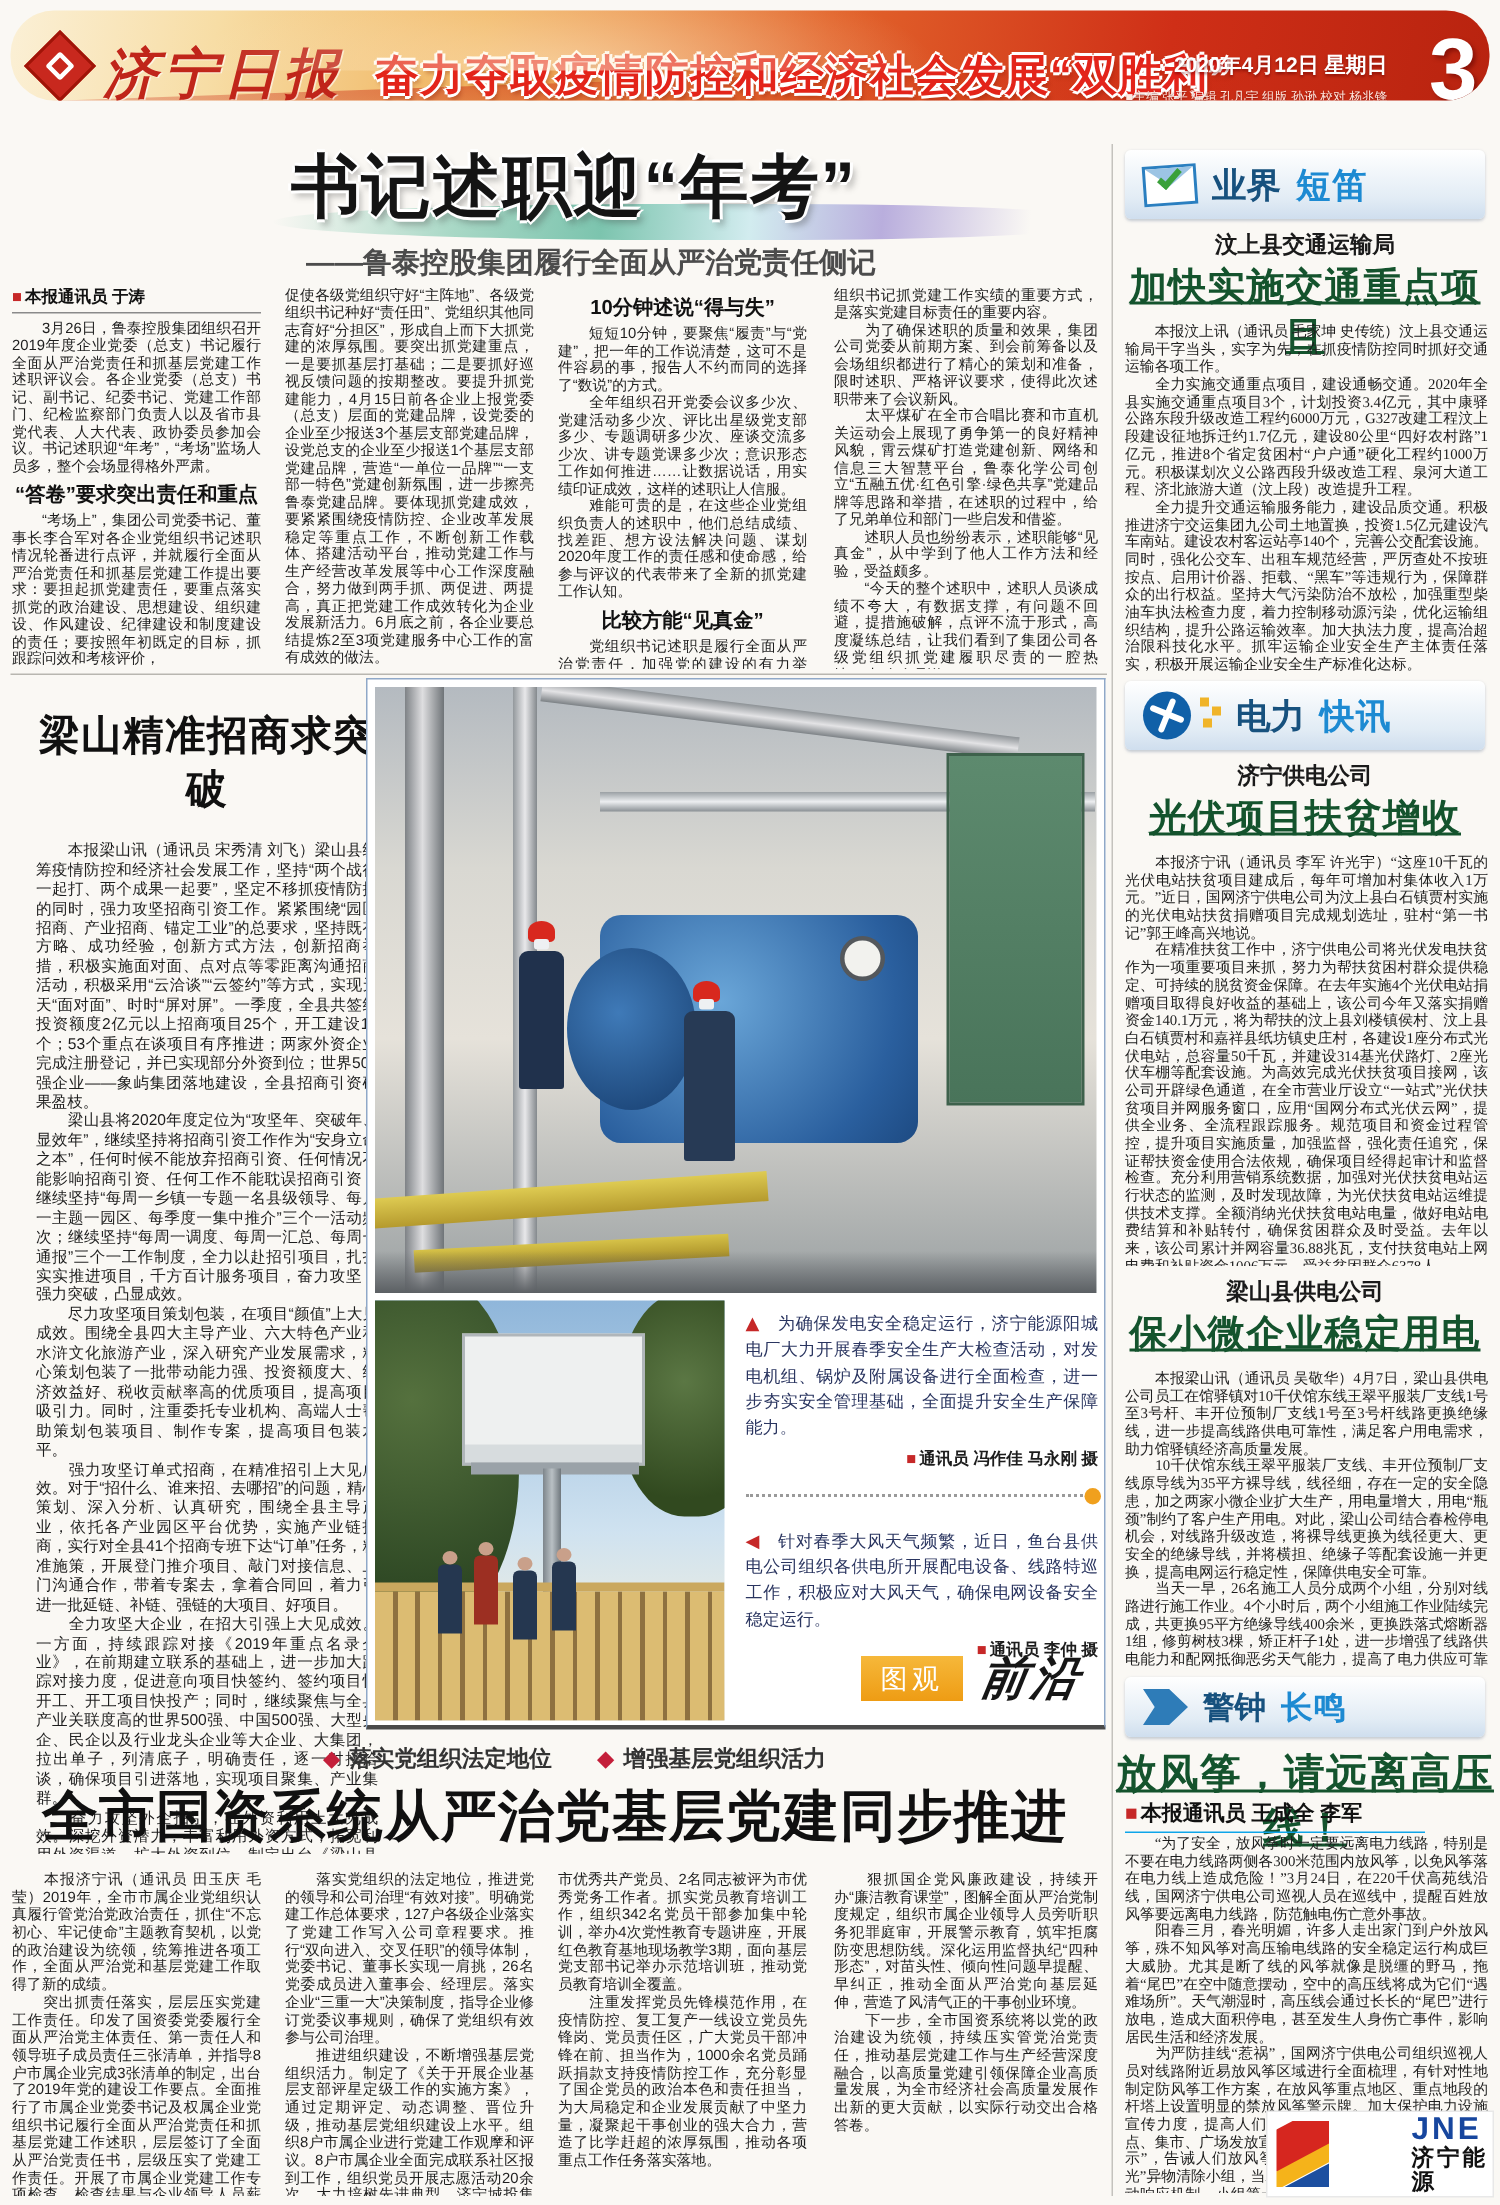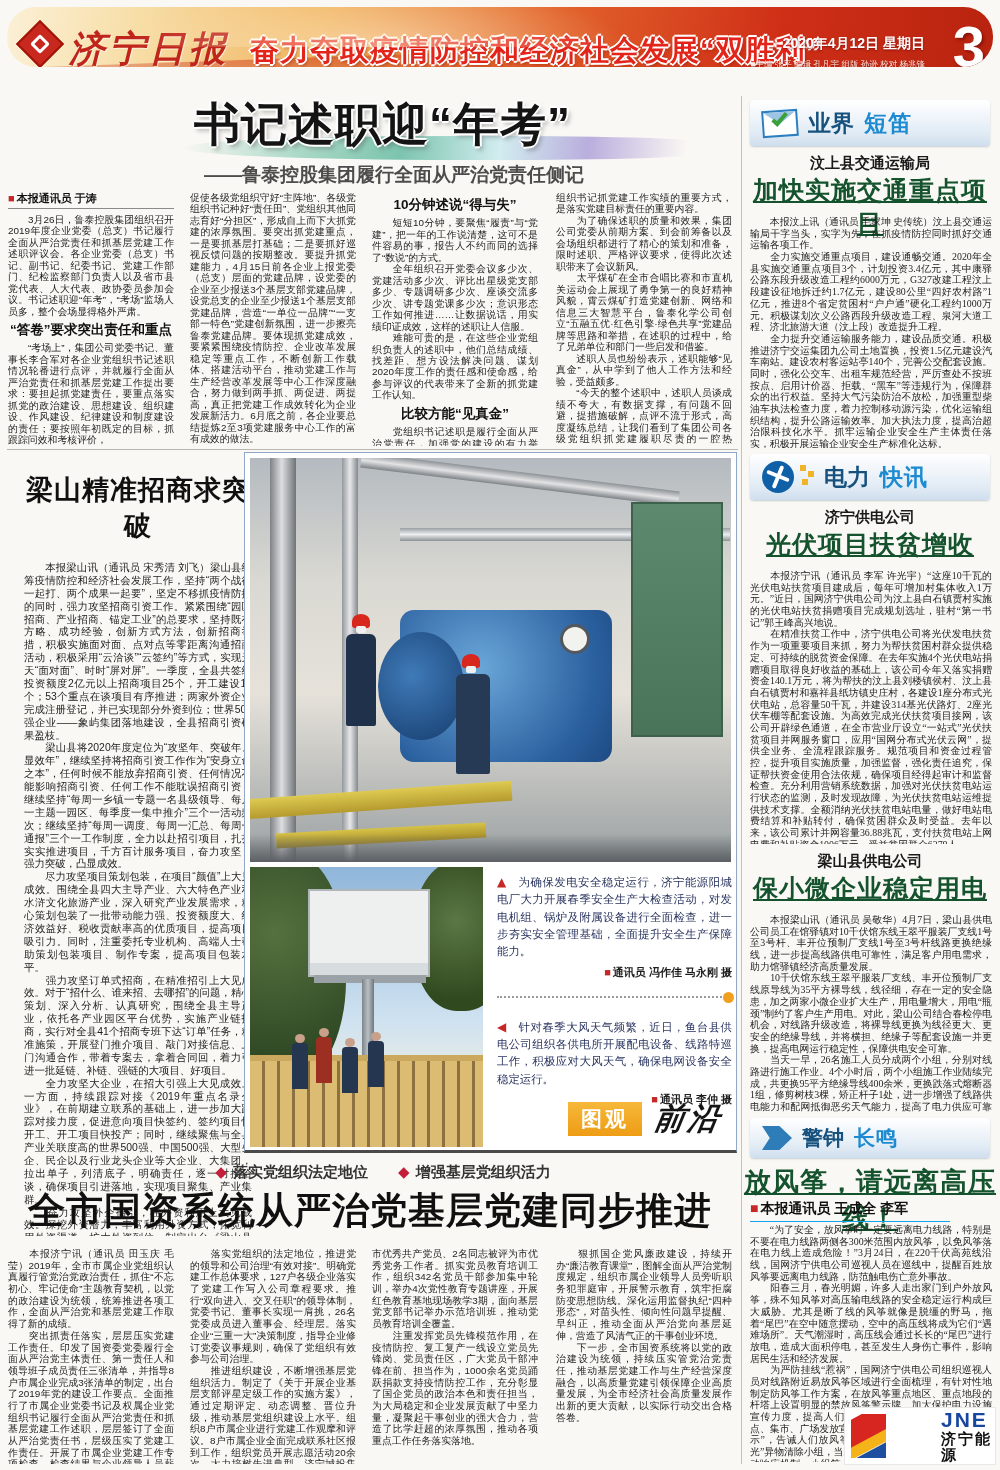--- a/index.html
+++ b/index.html
@@ -97,21 +97,21 @@
 
   .caption-area { position:absolute; left:252px; top:420px; width:235px; }
   .caption { font-family:"DejaVu Serif",serif; font-size:11.4px; line-height:1.52; color:#2a3560; text-align:justify; }
   .cap-mark { color:#c62828; font-size:12px; }
   .cap-byline { margin-top:4px; text-align:right; font-size:11px; font-weight:700; color:#1d1d1d; }
   .dotline { position:relative; margin:16px 2px 20px 0; border-top:2px dotted #9a9a9a; }
   .dotline i { position:absolute; right:-4px; top:-6px; width:11px; height:11px; border-radius:50%; background:#f0a01e; }
 
   .tuguan { position:absolute; right:14px; bottom:10px; display:flex; align-items:center; gap:12px; }
   .tg-box { background:linear-gradient(180deg,#f6b83a,#ee9c14); padding:3px 13px; }
-  .tg-box span { color:#fff; font-size:21px; font-weight:700; letter-spacing:3px; }
+  .tg-box span { color:#fff; font-size:18px; font-weight:400; letter-spacing:3px; }
   .tg-script { font-family:"DejaVu Serif",serif; font-size:31px; font-weight:900; font-style:italic; color:#161616;
     transform:skewX(-9deg); letter-spacing:3px; }
 
   
   .bt-kickers { position:absolute; left:0; top:1163px; width:740px; text-align:center; font-size:15px; font-weight:700; color:#333; }
   .bt-kickers .dia { color:#c41f3a; margin:0 6px 0 26px; }
   .bt-title { position:absolute; left:0; top:1186px; width:740px; text-align:center; font-size:37px; font-weight:900; color:#101010; letter-spacing:1px; }
   .bcol { position:absolute; top:1248px; height:216px; overflow:hidden; font-size:9.9px; line-height:1.18; color:#1d1d1d; text-align:justify; }
 
   

